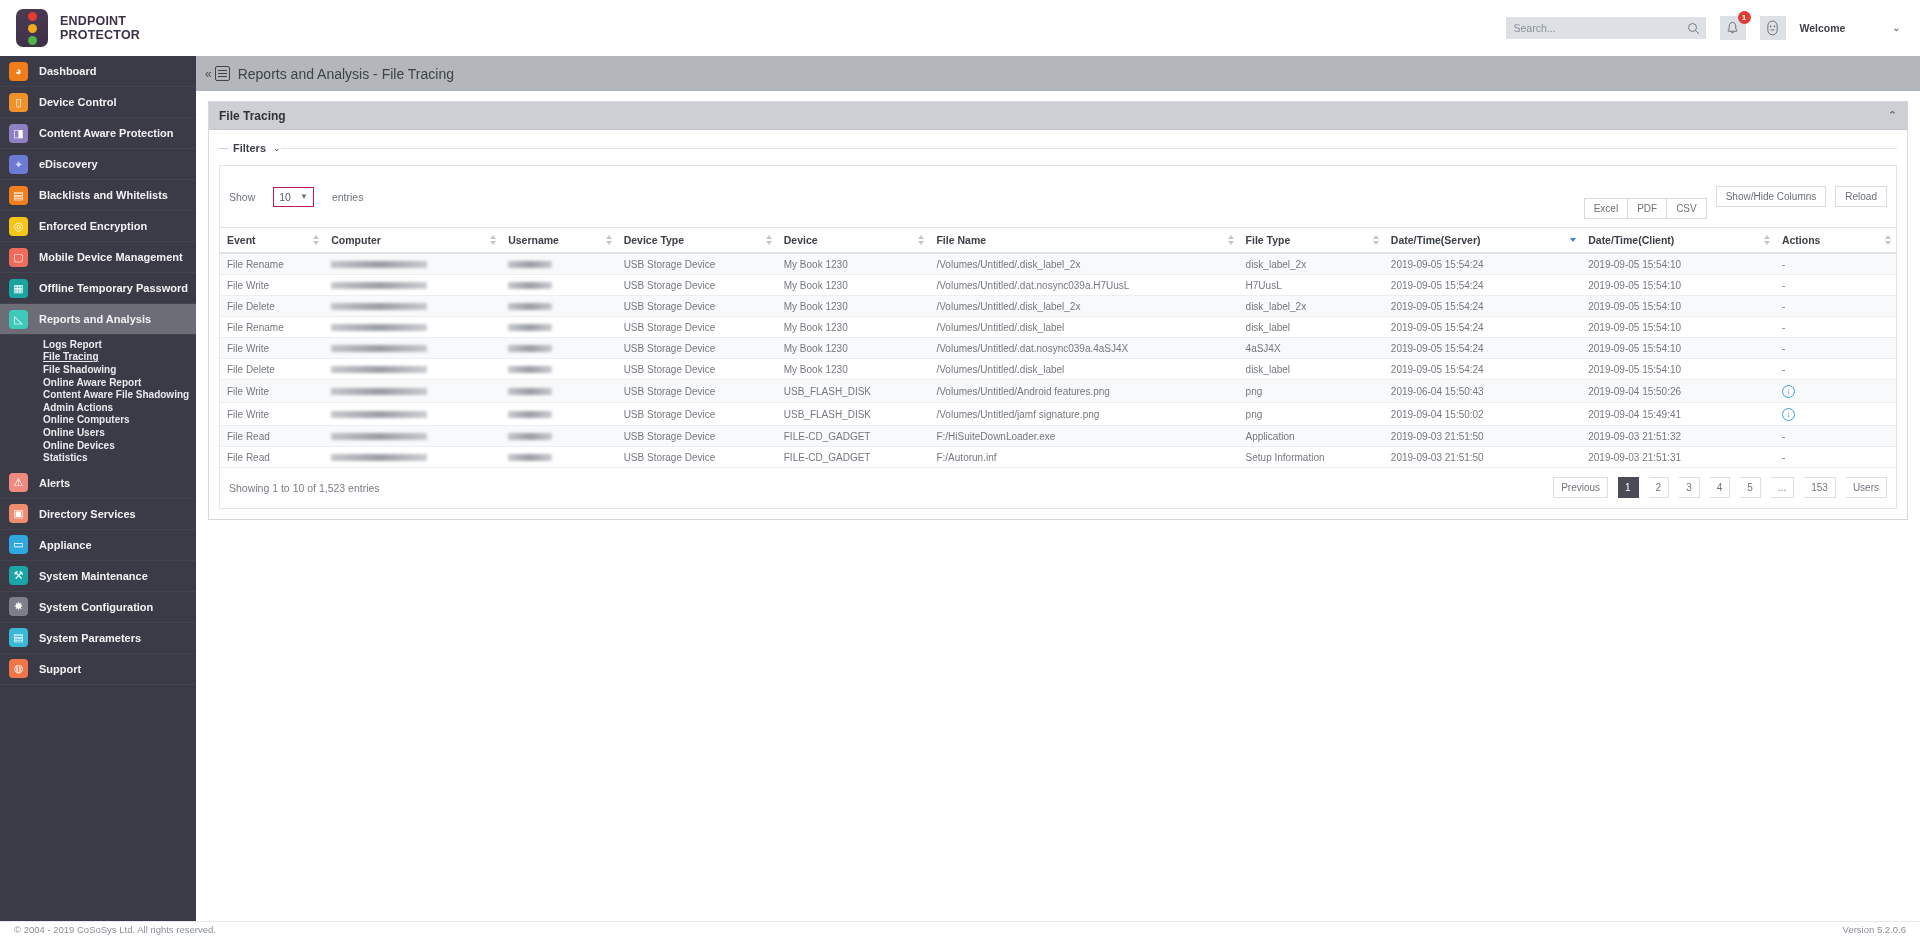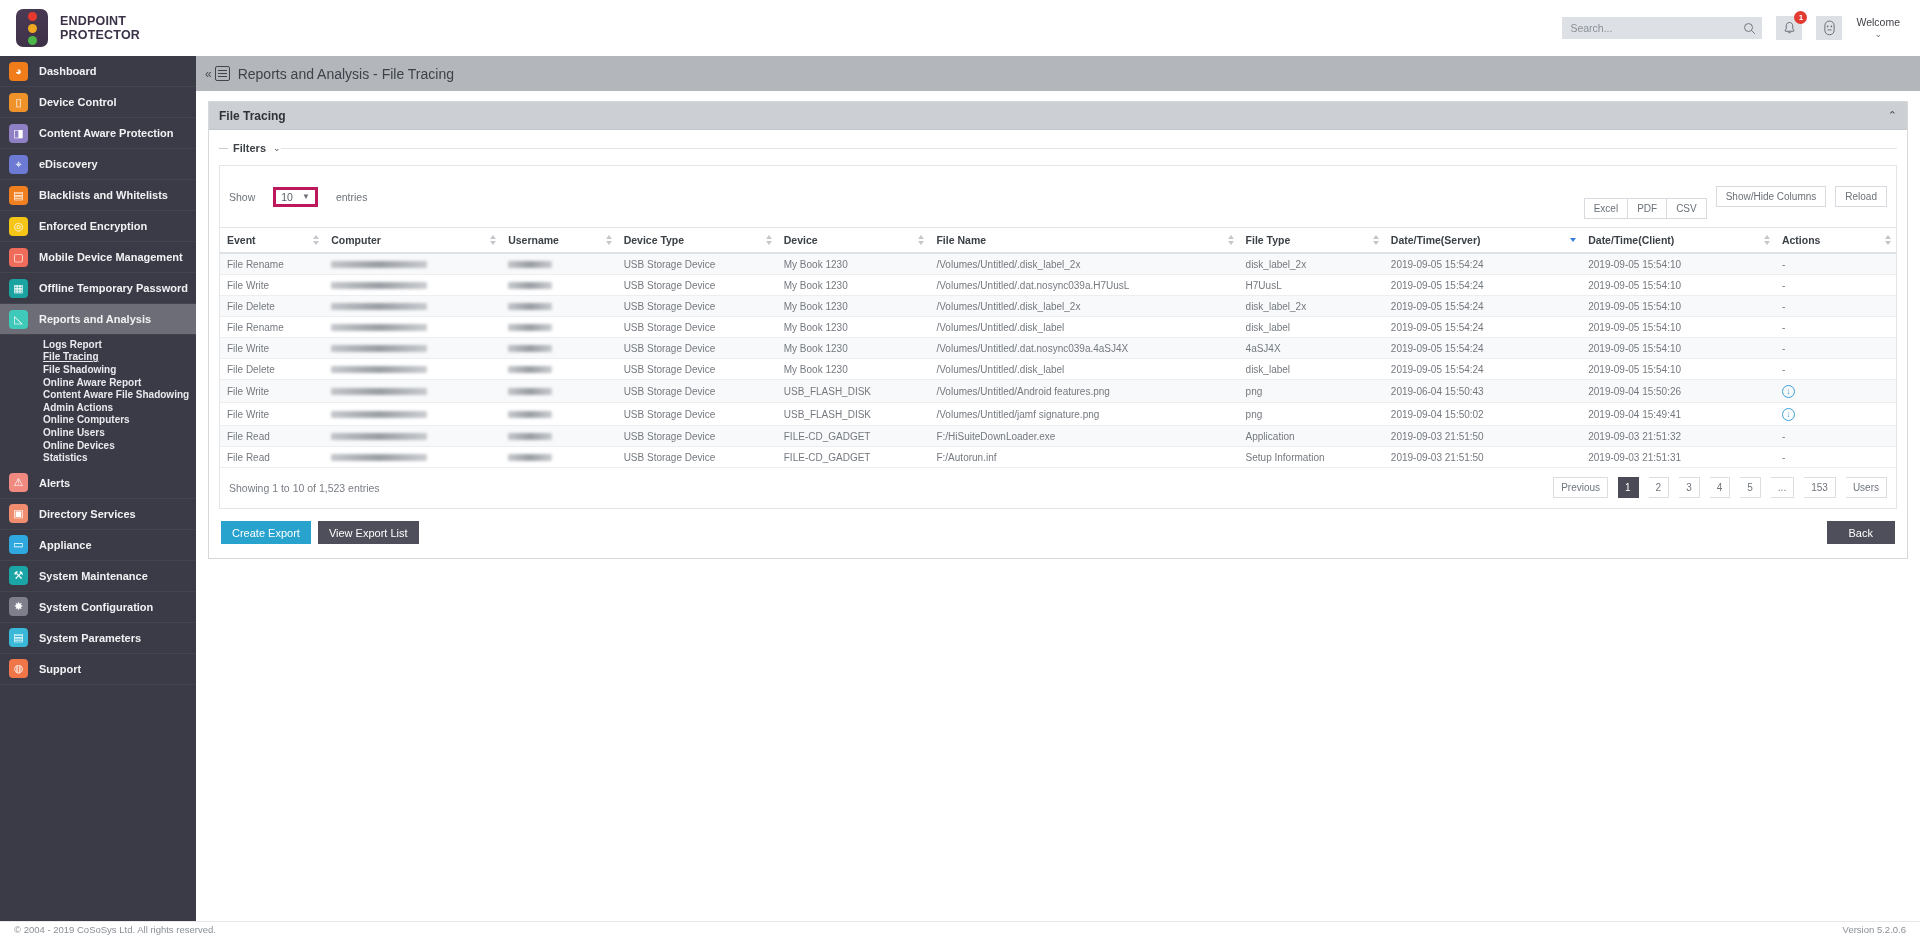--- a/index.html
+++ b/index.html
@@ -50,23 +50,24 @@
     display: flex; align-items: center; justify-content: center;
     position: relative; cursor: pointer;
   }
   #bell-badge {
     position: absolute; top: -5px; right: -5px;
     background: #e23b31; color: #fff; border-radius: 50%;
     width: 13px; height: 13px; font-size: 8px; font-weight: bold;
     display: flex; align-items: center; justify-content: center;
   }
   #welcome-wrap {
-    display: flex; flex-direction: column; align-items: center;
-    font-size: 10.5px; font-weight: normal; color: #3f3f46; cursor: pointer;
+    display: flex; flex-direction: row; align-items: center;
+    font-size: 10.5px; font-weight: bold; color: #3f3f46; cursor: pointer;
     line-height: 12px;
+    gap: 47px;
   }
   #welcome-caret { font-size: 9px; color: #777; }
   
   #sidebar {
     position: absolute; top: 56px; left: 0; width: 196px; height: 865px;
     background: #3b3b47;
   }
   .nav-item {
     display: flex; align-items: center; height: 31px;
     border-bottom: 1px solid #44444f; padding-left: 9px; cursor: pointer;
@@ -119,21 +120,21 @@
   }
   #filters-caret { font-size: 9px; color: #555; margin-left: 2px; }
   #filters-rule { flex: 1; height: 1px; background: #e2e4e6; }
   
   #table-card { border: 1px solid #e3e5e7; }
   #table-toolbar {
     display: flex; align-items: center; padding: 8px 9px; background: #fff;
   }
   #show-entries { display: flex; align-items: center; font-size: 10.5px; color: #6d737a; gap: 18px; }
   #entries-select {
-    border: 3px solid #be185d; background: #fff; height: 20px;
+    border: 1px solid #be185d; background: #fff; height: 20px;
     display: flex; align-items: center; padding: 0 5px; gap: 9px;
     font-size: 10.5px; color: #5a6068; cursor: pointer;
   }
   #entries-caret { font-size: 8px; color: #6b7077; }
   #toolbar-right { margin-left: auto; display: flex; align-items: center; gap: 9px; }
   .btn-group { display: flex; margin-top: 24px; }
   .tbtn {
     border: 1px solid #d7dade; background: #fff; height: 21px;
     padding: 0 9px; font-size: 10px; color: #6b7178;
     display: flex; align-items: center; cursor: pointer;
@@ -597,25 +598,20 @@
               <div class="page-btn">3</div>
               <div class="page-btn">4</div>
               <div class="page-btn">5</div>
               <div class="page-btn">...</div>
               <div class="page-btn">153</div>
               <div class="page-btn">Users</div>
             </div>
         </div>
       </div>
 
-      <div id="panel-actions">
-        <button class="abtn" id="create-export-btn">Create Export</button>
-        <button class="abtn" id="view-export-btn">View Export List</button>
-        <button class="abtn" id="back-btn">Back</button>
-      </div>
 
     </div>
   </div>
 </div>
 
 <div id="page-footer">
   <span>© 2004 - 2019 CoSoSys Ltd. All rights reserved.</span>
   <span id="footer-version">Version 5.2.0.6</span>
 </div>
 

